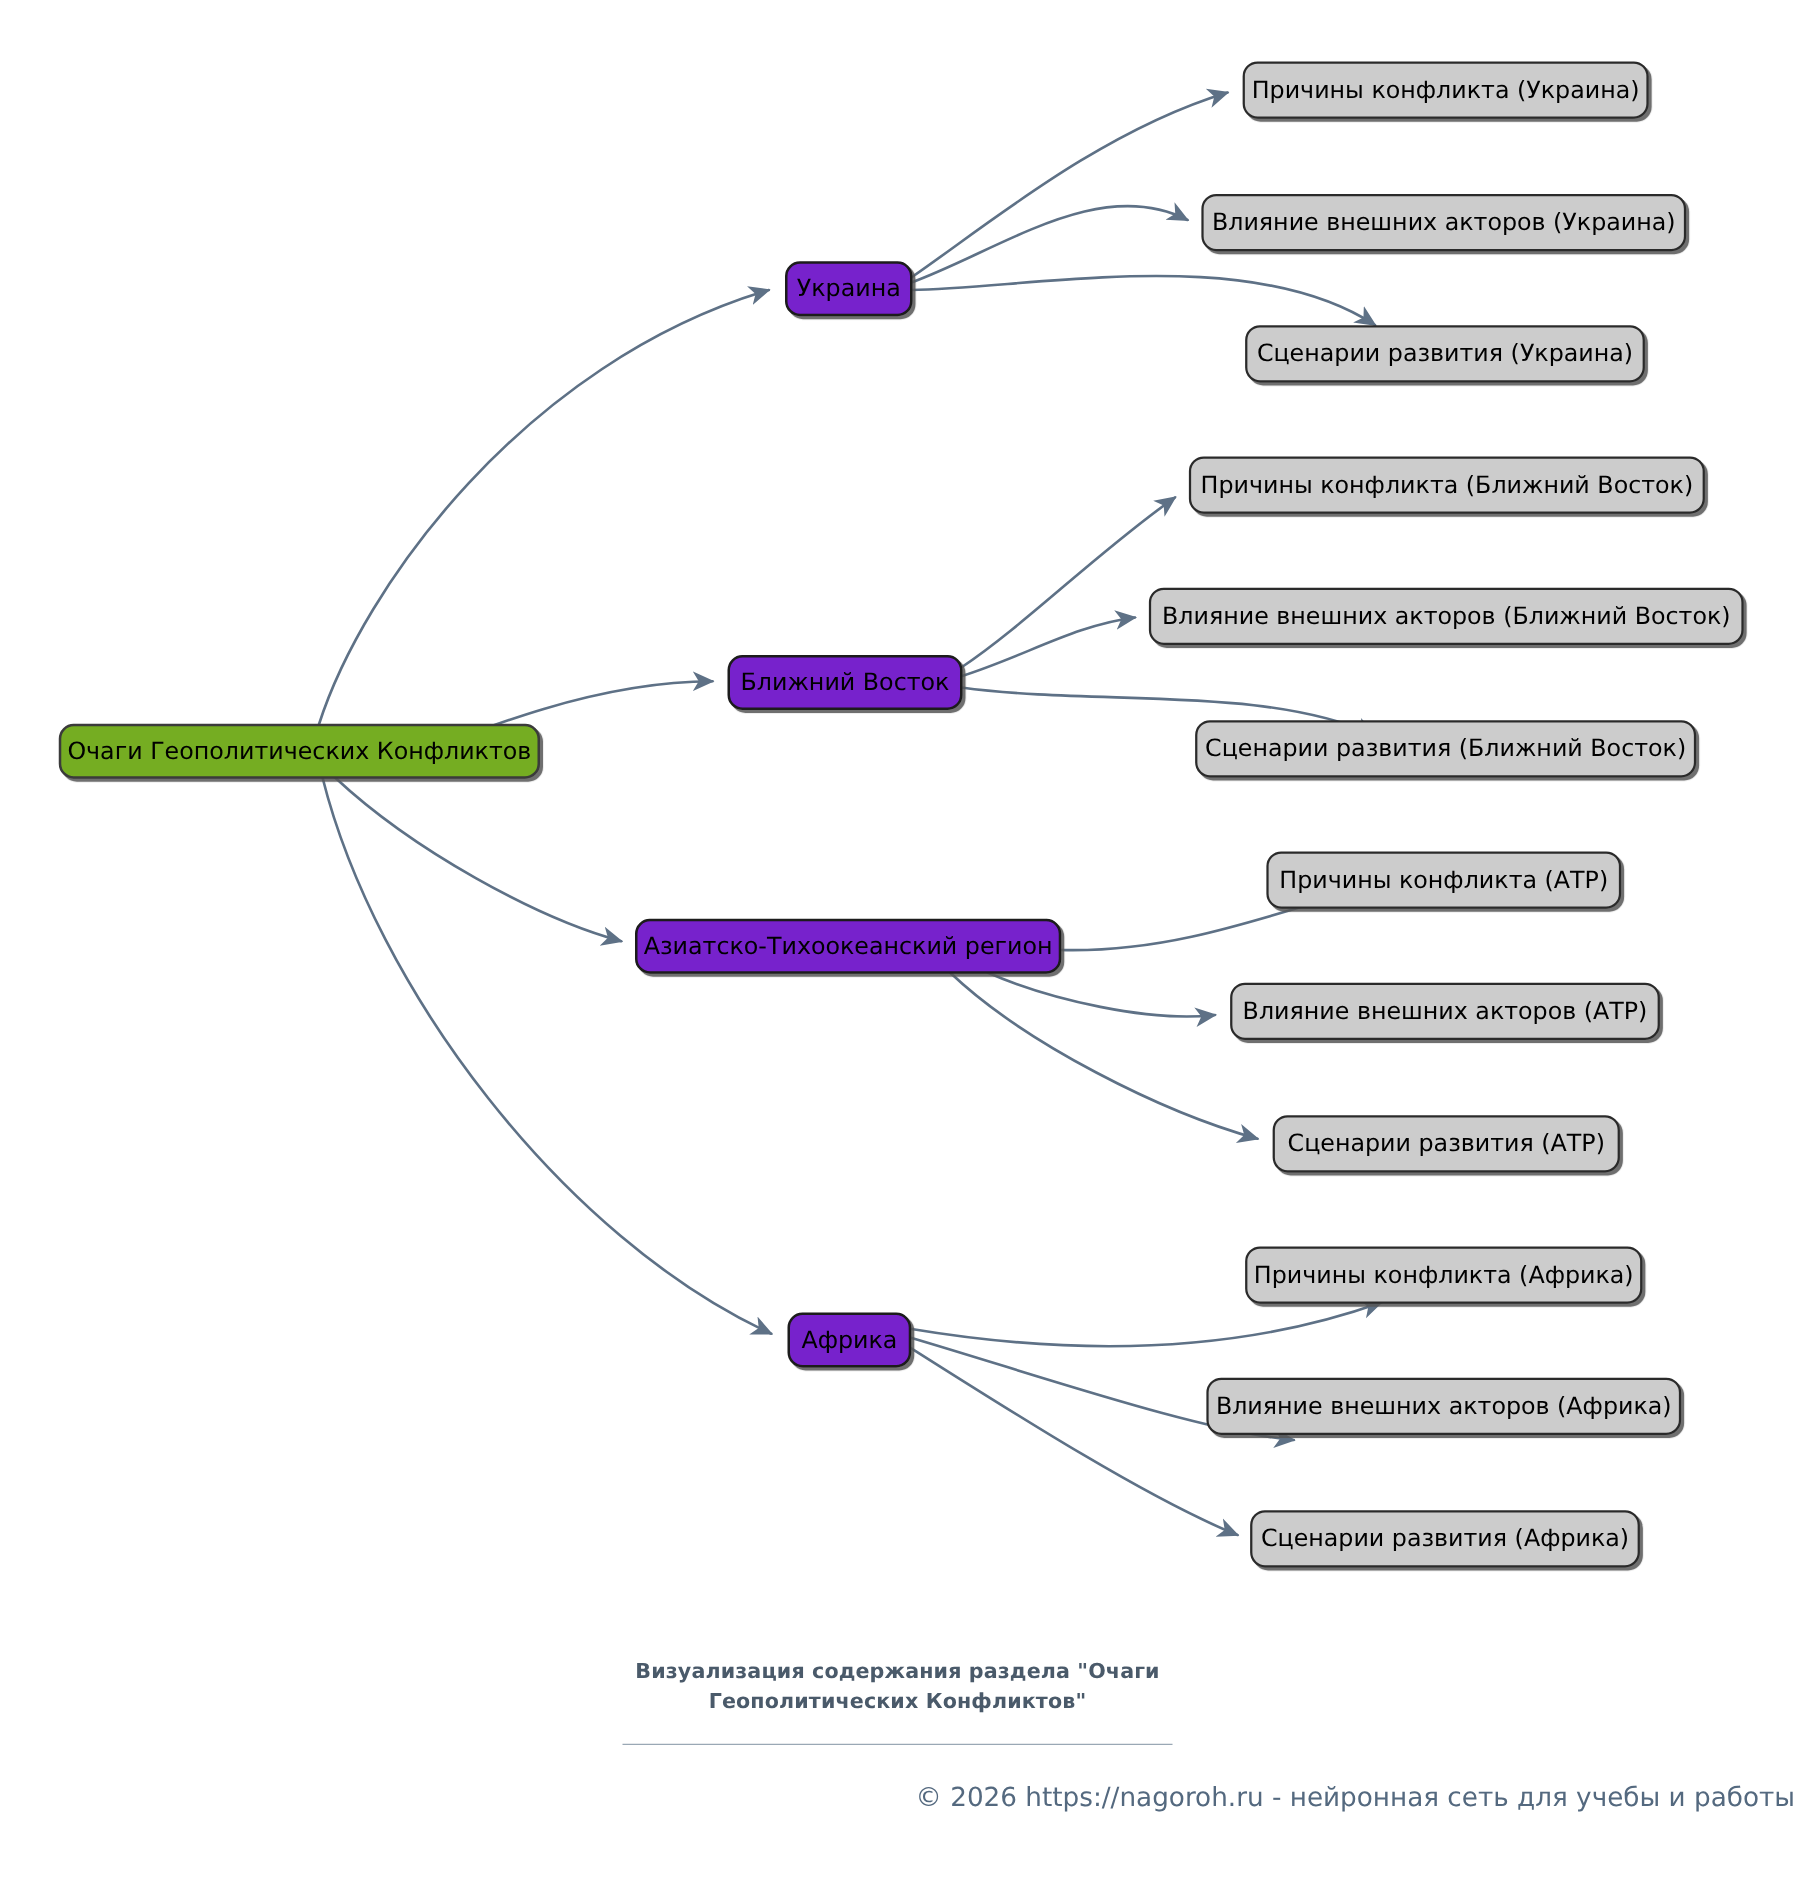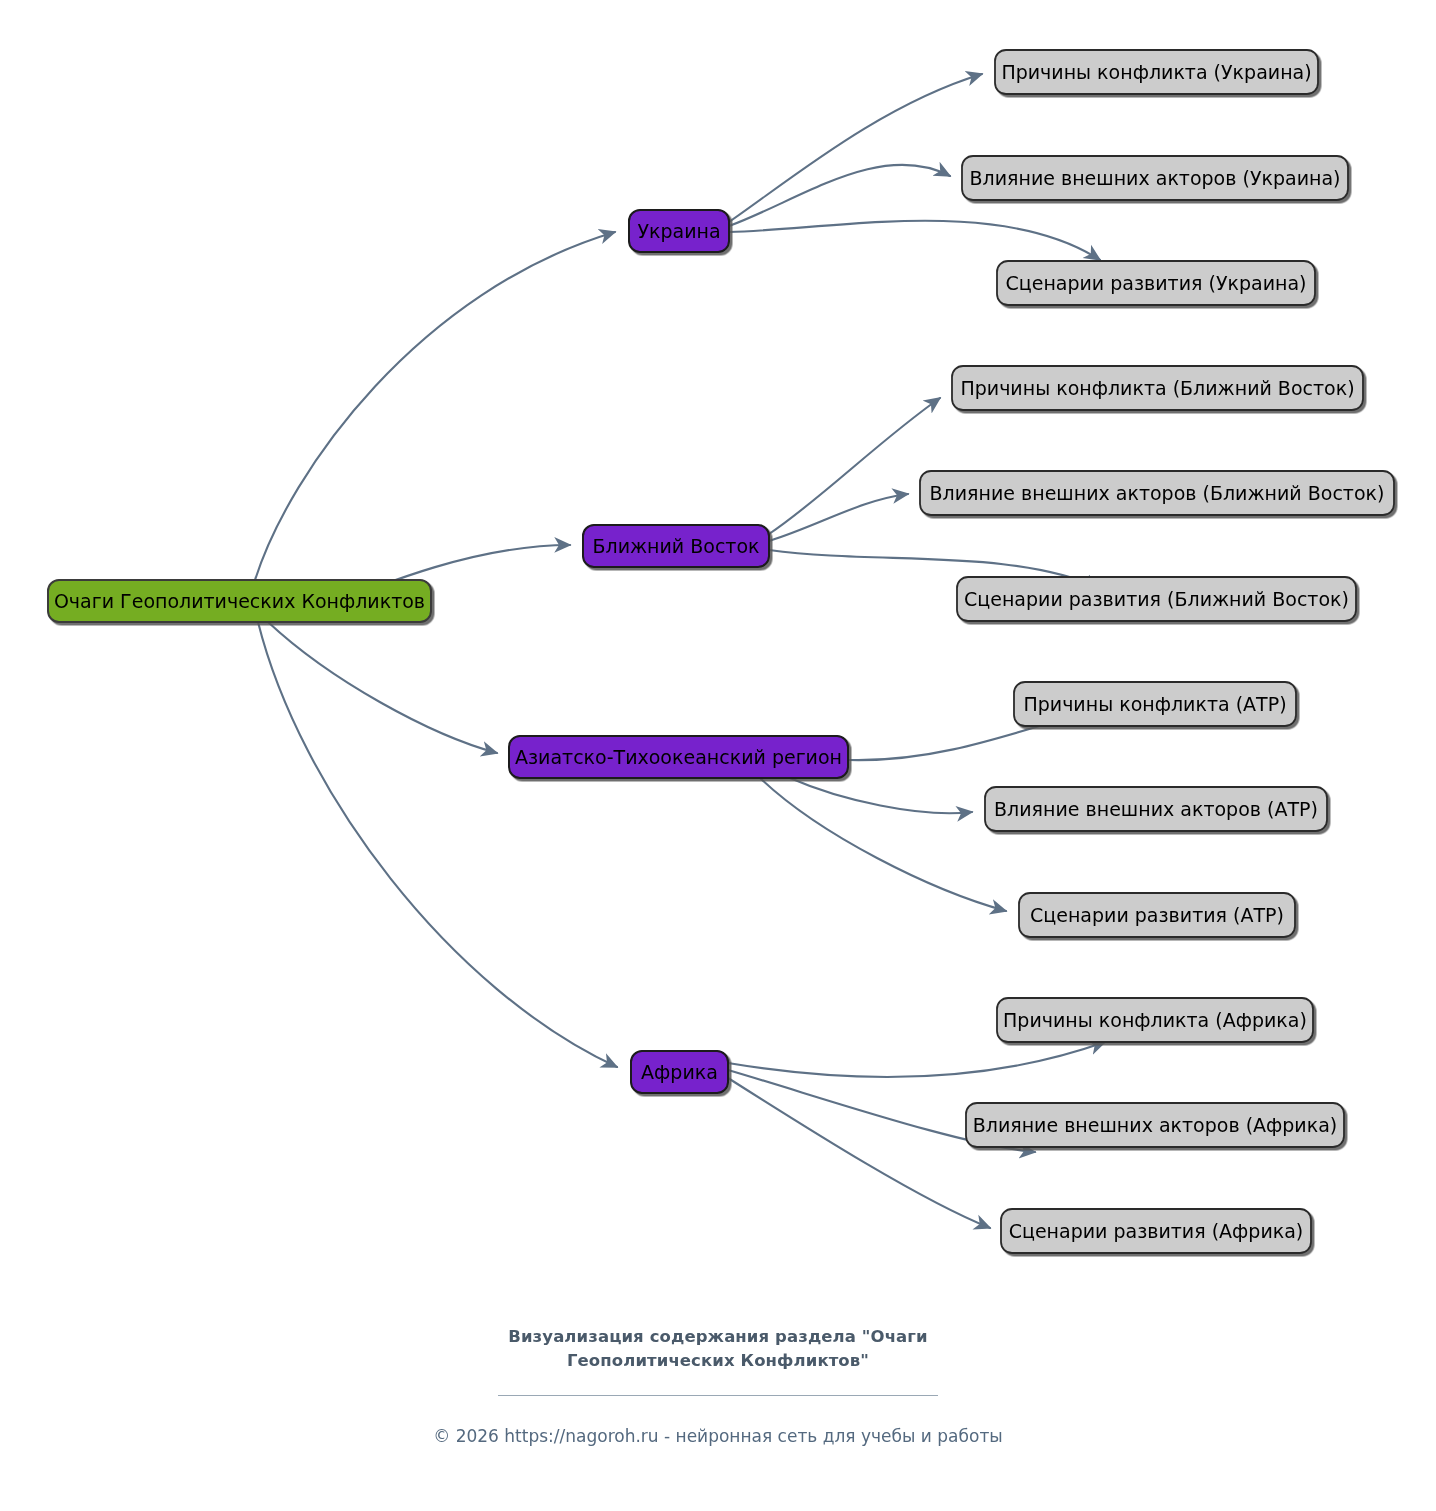--- a/index.html
+++ b/index.html
@@ -71,23 +71,24 @@
     width: 470px;
   }
   .footer-divider {
     width: 440px;
     height: 1px;
     background: #9aa8b5;
     margin: 22px auto 0 auto;
   }
   .footer-copyright {
     font-family: "DejaVu Sans", "Liberation Sans", sans-serif;
-    font-size: 17px;
+    font-size: 21px;
     color: #54697f;
     margin-top: 30px;
+    text-align: right;
   }
 </style>
 </head>
 <body>
 
 <svg id="mindmap" viewBox="0 0 1436 1320" xmlns="http://www.w3.org/2000/svg">
   <defs>
     <marker id="arrow" viewBox="0 0 12 12" refX="10" refY="6" markerWidth="9" markerHeight="9" orient="auto-start-reverse">
       <path d="M 0 1 L 11 6 L 0 11 L 3 6 z" class="arrowhead"></path>
     </marker>

